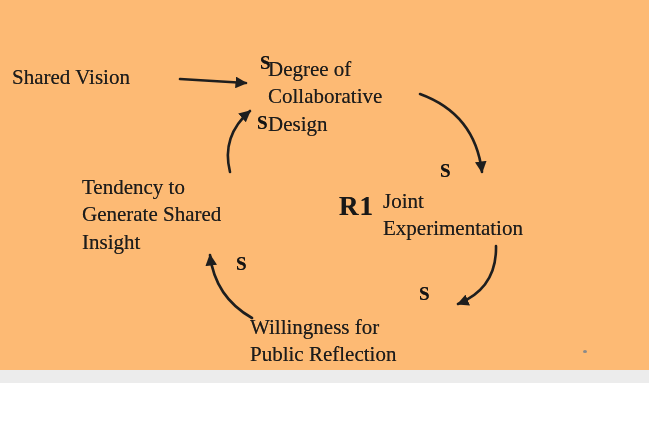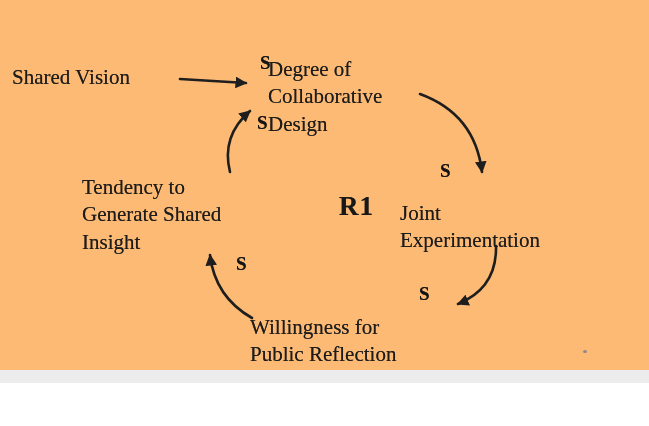--- a/index.html
+++ b/index.html
@@ -15,21 +15,21 @@
     position:absolute;
     white-space:pre-line;
     text-align:left;
     font-size:21px;
     line-height:1.3;
     color:#1c1c1c;
     text-shadow:0 0 0.6px rgba(20,20,20,0.65);
   }
   .n-shared{left:12px;top:64px;width:170px;text-align:left;}
   .n-degree{left:268px;top:56px;width:160px;}
-  .n-joint{left:400px;top:188px;width:178px;margin-top:12px;}
+  .n-joint{left:383px;top:188px;width:178px;}
   .n-willingness{left:250px;top:314px;width:210px;}
   .n-tendency{left:82px;top:174px;width:210px;}
   .s-label{
     position:absolute;
     font-weight:bold;
     font-size:19px;
     color:#141414;
     text-shadow:0 0 0.6px rgba(20,20,20,0.7);
   }
   .s1{left:260px;top:52px;}

